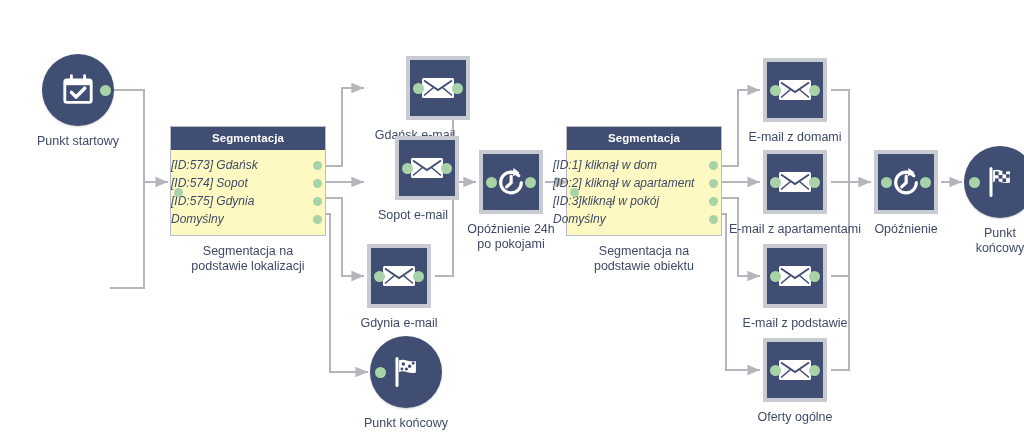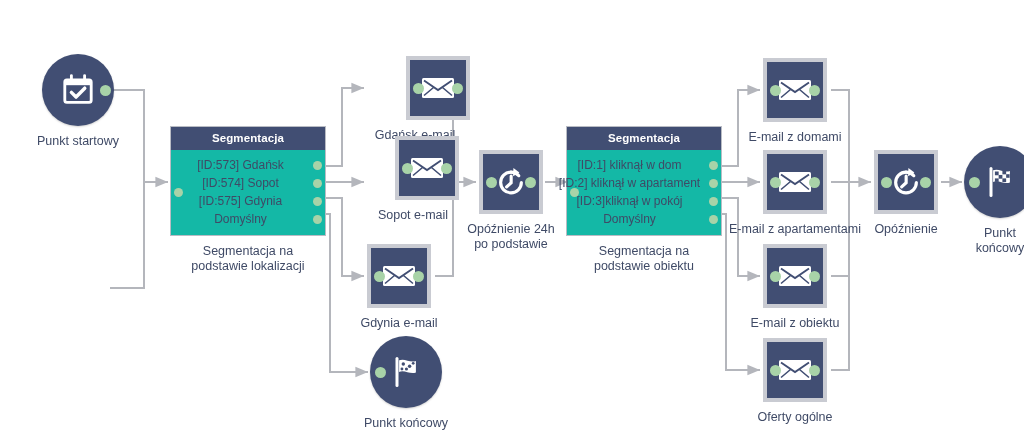--- a/index.html
+++ b/index.html
@@ -84,44 +84,45 @@
   }
   .circle-node .caption { top: 80px; }
   .square-node .caption { top: 72px; }
 
   
   .seg-node {
     position: absolute;
   }
   .seg-box {
     width: 156px;
-    background: #14b8a6;
+    background: #fef9c3;
     border: 1px solid #b9bcc4;
     position: relative;
   }
   .seg-header {
     background: #414e73;
     color: #ffffff;
     font-size: 11.5px;
     font-weight: bold;
     text-align: center;
     padding: 5px 0 6px 0;
     letter-spacing: .1px;
   }
   .seg-body {
     padding: 6px 0 7px 0;
     position: relative;
   }
   .seg-row {
     display: flex;
     align-items: center;
-    justify-content: center;
+    justify-content: flex-start;
     height: 18px;
     padding-right: 15px;
     position: relative;
+    font-style: italic;
   }
   .seg-row .label {
     font-size: 12px;
     color: #3f4a66;
     white-space: nowrap;
   }
   .seg-row .out-dot {
     position: absolute;
     right: 3px;
     width: 9px; height: 9px;
@@ -319,21 +320,21 @@
           <path d="M12 5.4 A6.9 6.9 0 1 0 18.9 12.3" fill="none" stroke="#ffffff" stroke-width="2.1" stroke-linecap="round"></path>
           <path d="M12 5.4 A6.9 6.9 0 0 1 17.2 7.8" fill="none" stroke="#ffffff" stroke-width="2.1" stroke-linecap="round"></path>
           <path d="M13.6 2.6 L17.6 5.6 L13.4 8.2 Z" fill="#ffffff"></path>
           <path d="M12.1 8.1 L12.1 12.5 L9.1 15.3" fill="none" stroke="#ffffff" stroke-width="2.1" stroke-linecap="round"></path>
         </svg>
       </span>
       <span class="dot in"></span>
       <span class="dot out"></span>
     </div>
     <div class="caption">Opóźnienie 24h
-po podstawie</div>
+po pokojami</div>
   </div>
 
   <div class="seg-node" style="left:546px; top:126px;">
     <div class="seg-box wide">
       <div class="seg-header">Segmentacja</div>
       <div class="seg-body">
         <span class="seg-in-dot"></span>
         <div class="seg-row">
           <span class="label">[ID:1] kliknął w dom</span>
           <span class="out-dot"></span>
@@ -391,21 +392,21 @@
       <span class="glyph">
         <svg width="34" height="26" viewBox="0 0 34 26">
           <rect x="1" y="3" width="32" height="20" rx="1.5" fill="#ffffff"></rect>
           <path d="M3 5.5 L17 15 L31 5.5" fill="none" stroke="#414e73" stroke-width="1.9"></path>
           <path d="M3 20.5 L12.5 12.5 M31 20.5 L21.5 12.5" fill="none" stroke="#414e73" stroke-width="1.6"></path>
         </svg>
       </span>
       <span class="dot in"></span>
       <span class="dot out"></span>
     </div>
-    <div class="caption">E-mail z obiektu</div>
+    <div class="caption">E-mail z podstawie</div>
   </div>
 
   <div class="node square-node" style="left:743px; top:338px;">
     <div class="shape">
       <span class="glyph">
         <svg width="34" height="26" viewBox="0 0 34 26">
           <rect x="1" y="3" width="32" height="20" rx="1.5" fill="#ffffff"></rect>
           <path d="M3 5.5 L17 15 L31 5.5" fill="none" stroke="#414e73" stroke-width="1.9"></path>
           <path d="M3 20.5 L12.5 12.5 M31 20.5 L21.5 12.5" fill="none" stroke="#414e73" stroke-width="1.6"></path>
         </svg>

